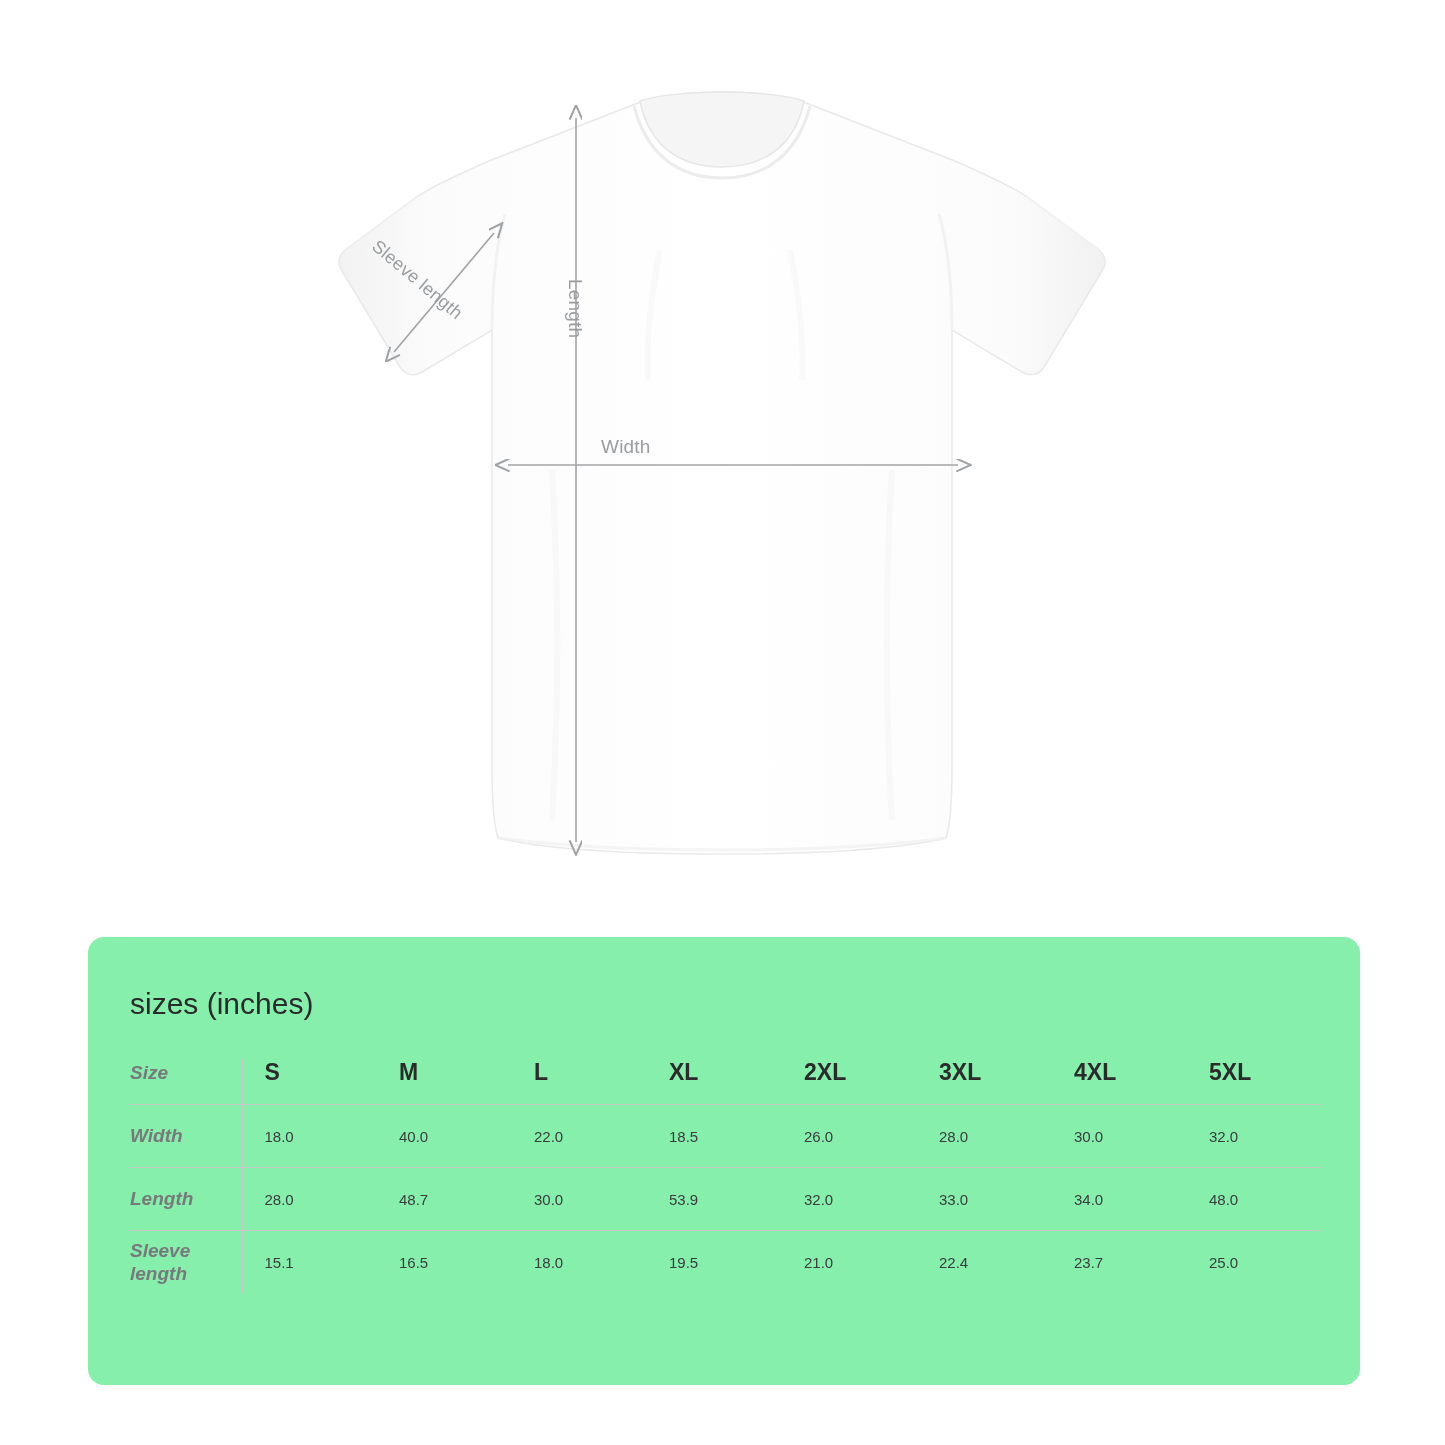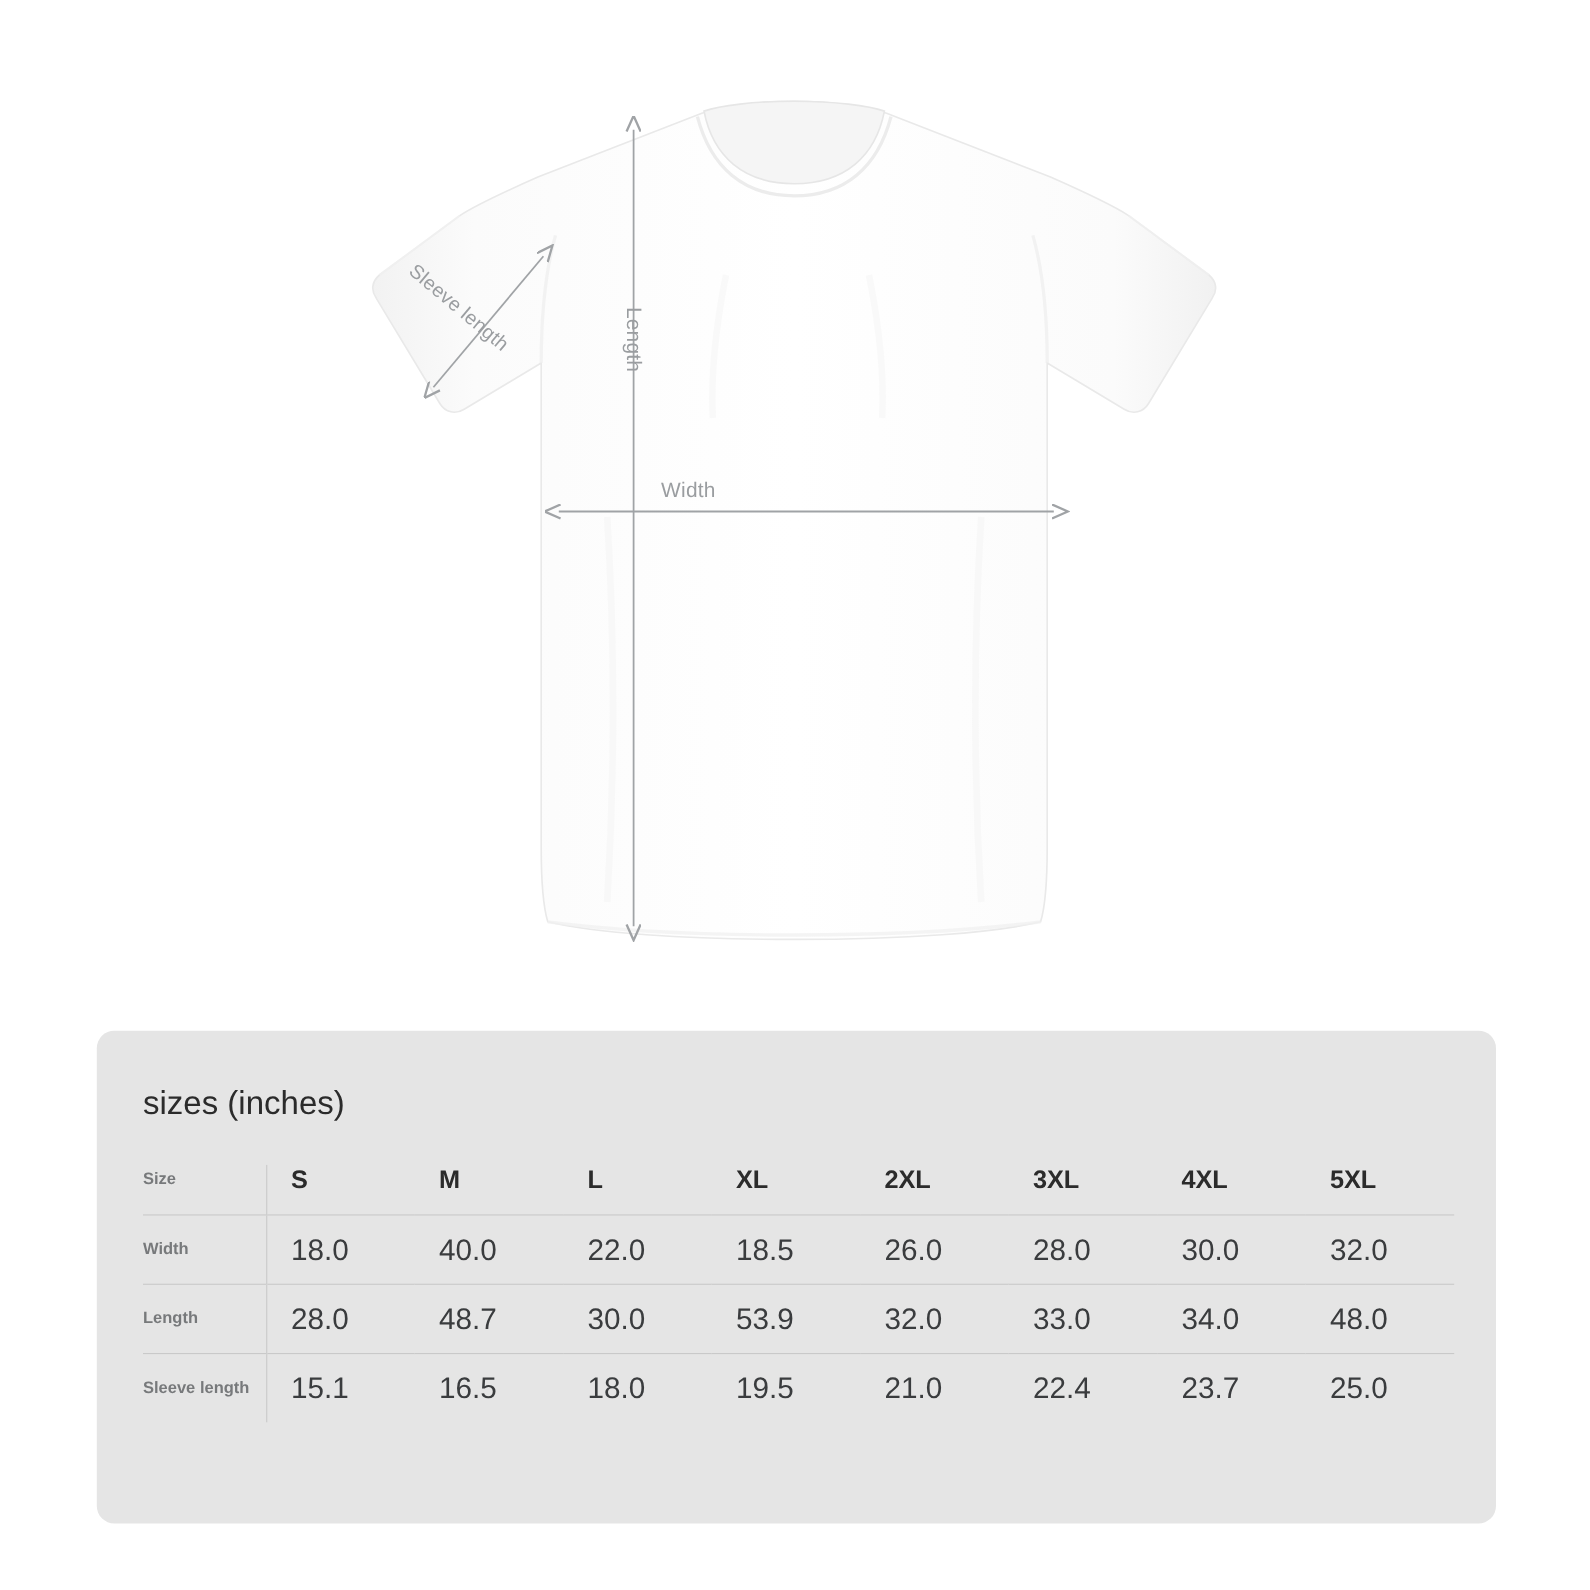--- a/index.html
+++ b/index.html
@@ -55,21 +55,21 @@
     font-size: 18px;
   }
 
   
   #size-card {
     position: absolute;
     left: 88px;
     top: 937px;
     width: 1272px;
     height: 448px;
-    background: #e5e5e5;
+    background: #86efac;
     border-radius: 16px;
     box-sizing: border-box;
   }
   #card-title {
     position: absolute;
     left: 42px;
     top: 50px;
     font-size: 30px;
     color: #2b2b2b;
     font-family: "Liberation Sans", sans-serif;
@@ -86,34 +86,35 @@
     text-align: left;
     padding: 0;
     vertical-align: middle;
     font-family: "Liberation Sans", sans-serif;
   }
   #size-table col.rowhead { width: 112px; }
   #size-table col.datacol { width: 135px; }
 
   .row-head {
     color: #77797b;
-    font-size: 15px;
+    font-size: 19px;
     font-weight: bold;
     padding-right: 10px !important;
     line-height: 1.22;
+    font-style: italic;
   }
   .col-head {
     color: #2b2b2b;
     font-size: 23px;
     font-weight: bold;
     padding-left: 22px !important;
   }
   .data-cell {
     color: #3a3c3e;
-    font-size: 27px;
+    font-size: 15px;
     padding-left: 22px !important;
   }
   #size-table tbody tr {
     border-top: 1px solid #c9c9c9;
   }
   #size-table thead tr th {
     padding-bottom: 18px !important;
   }
   #size-table tbody td {
     height: 62px;

